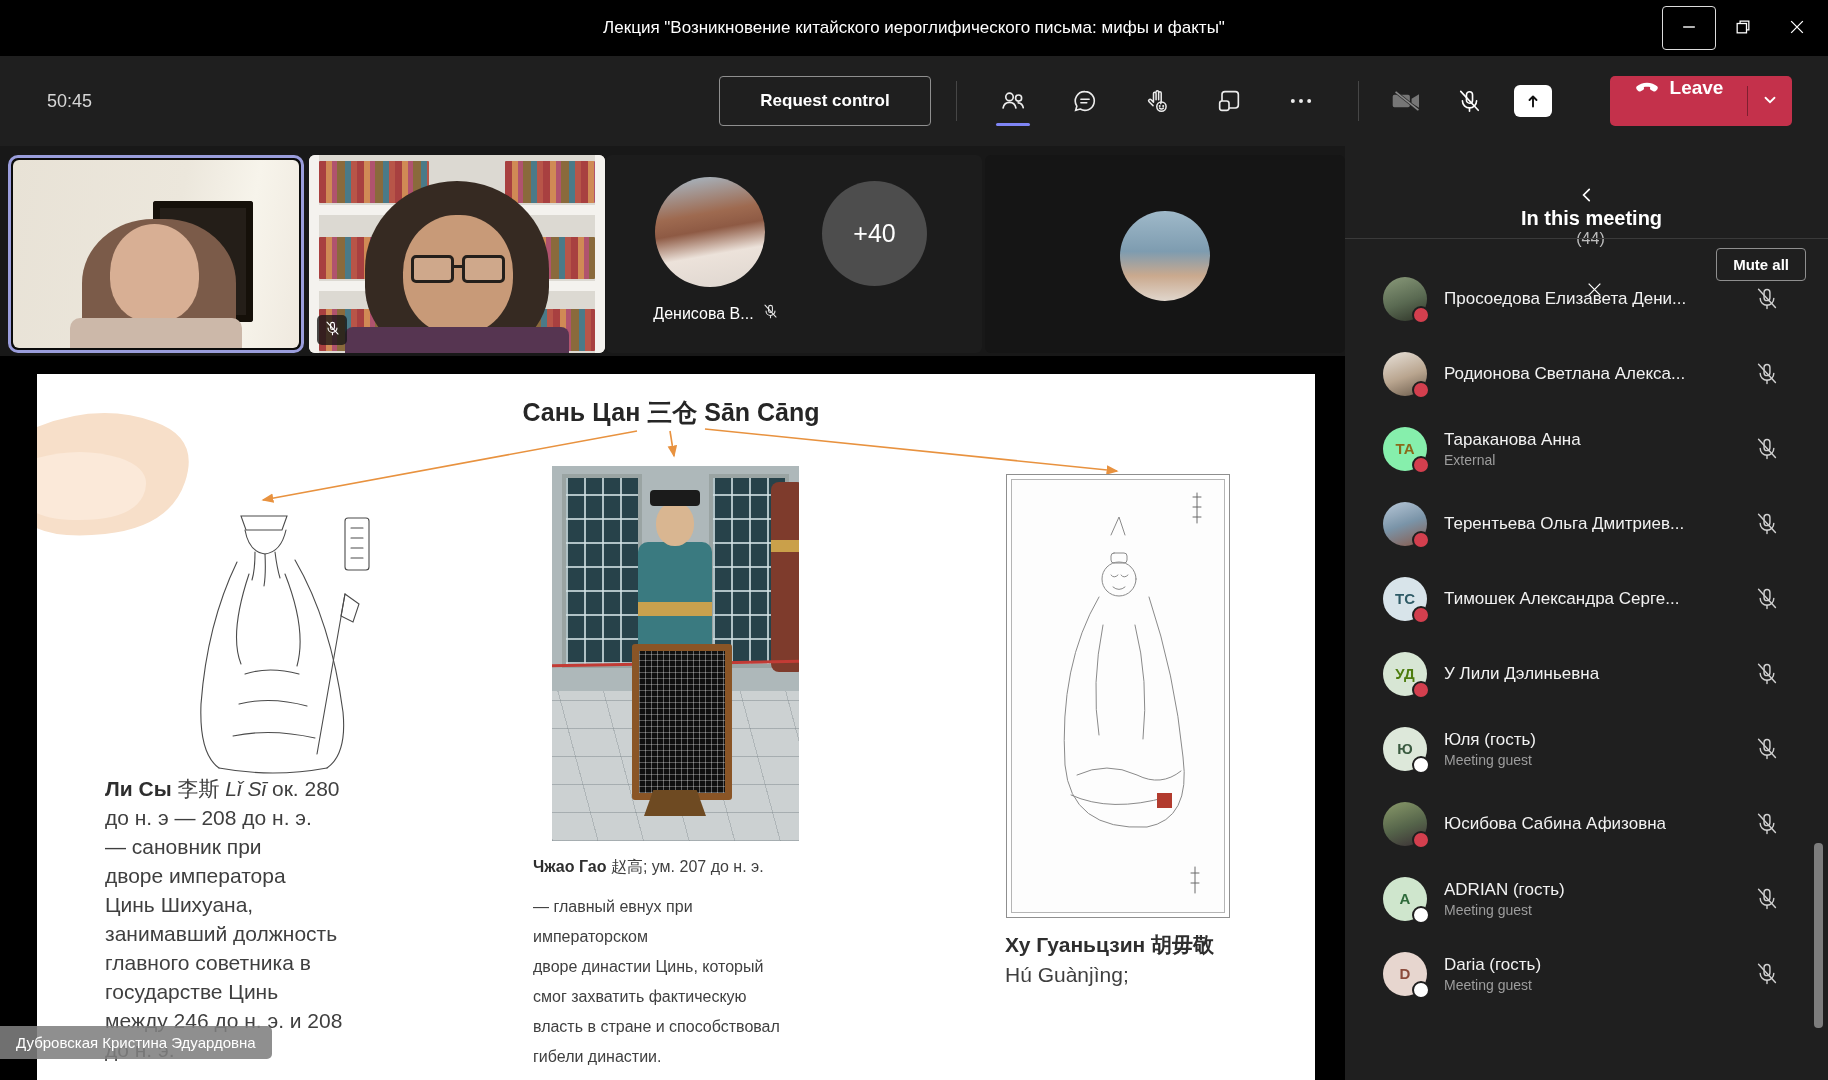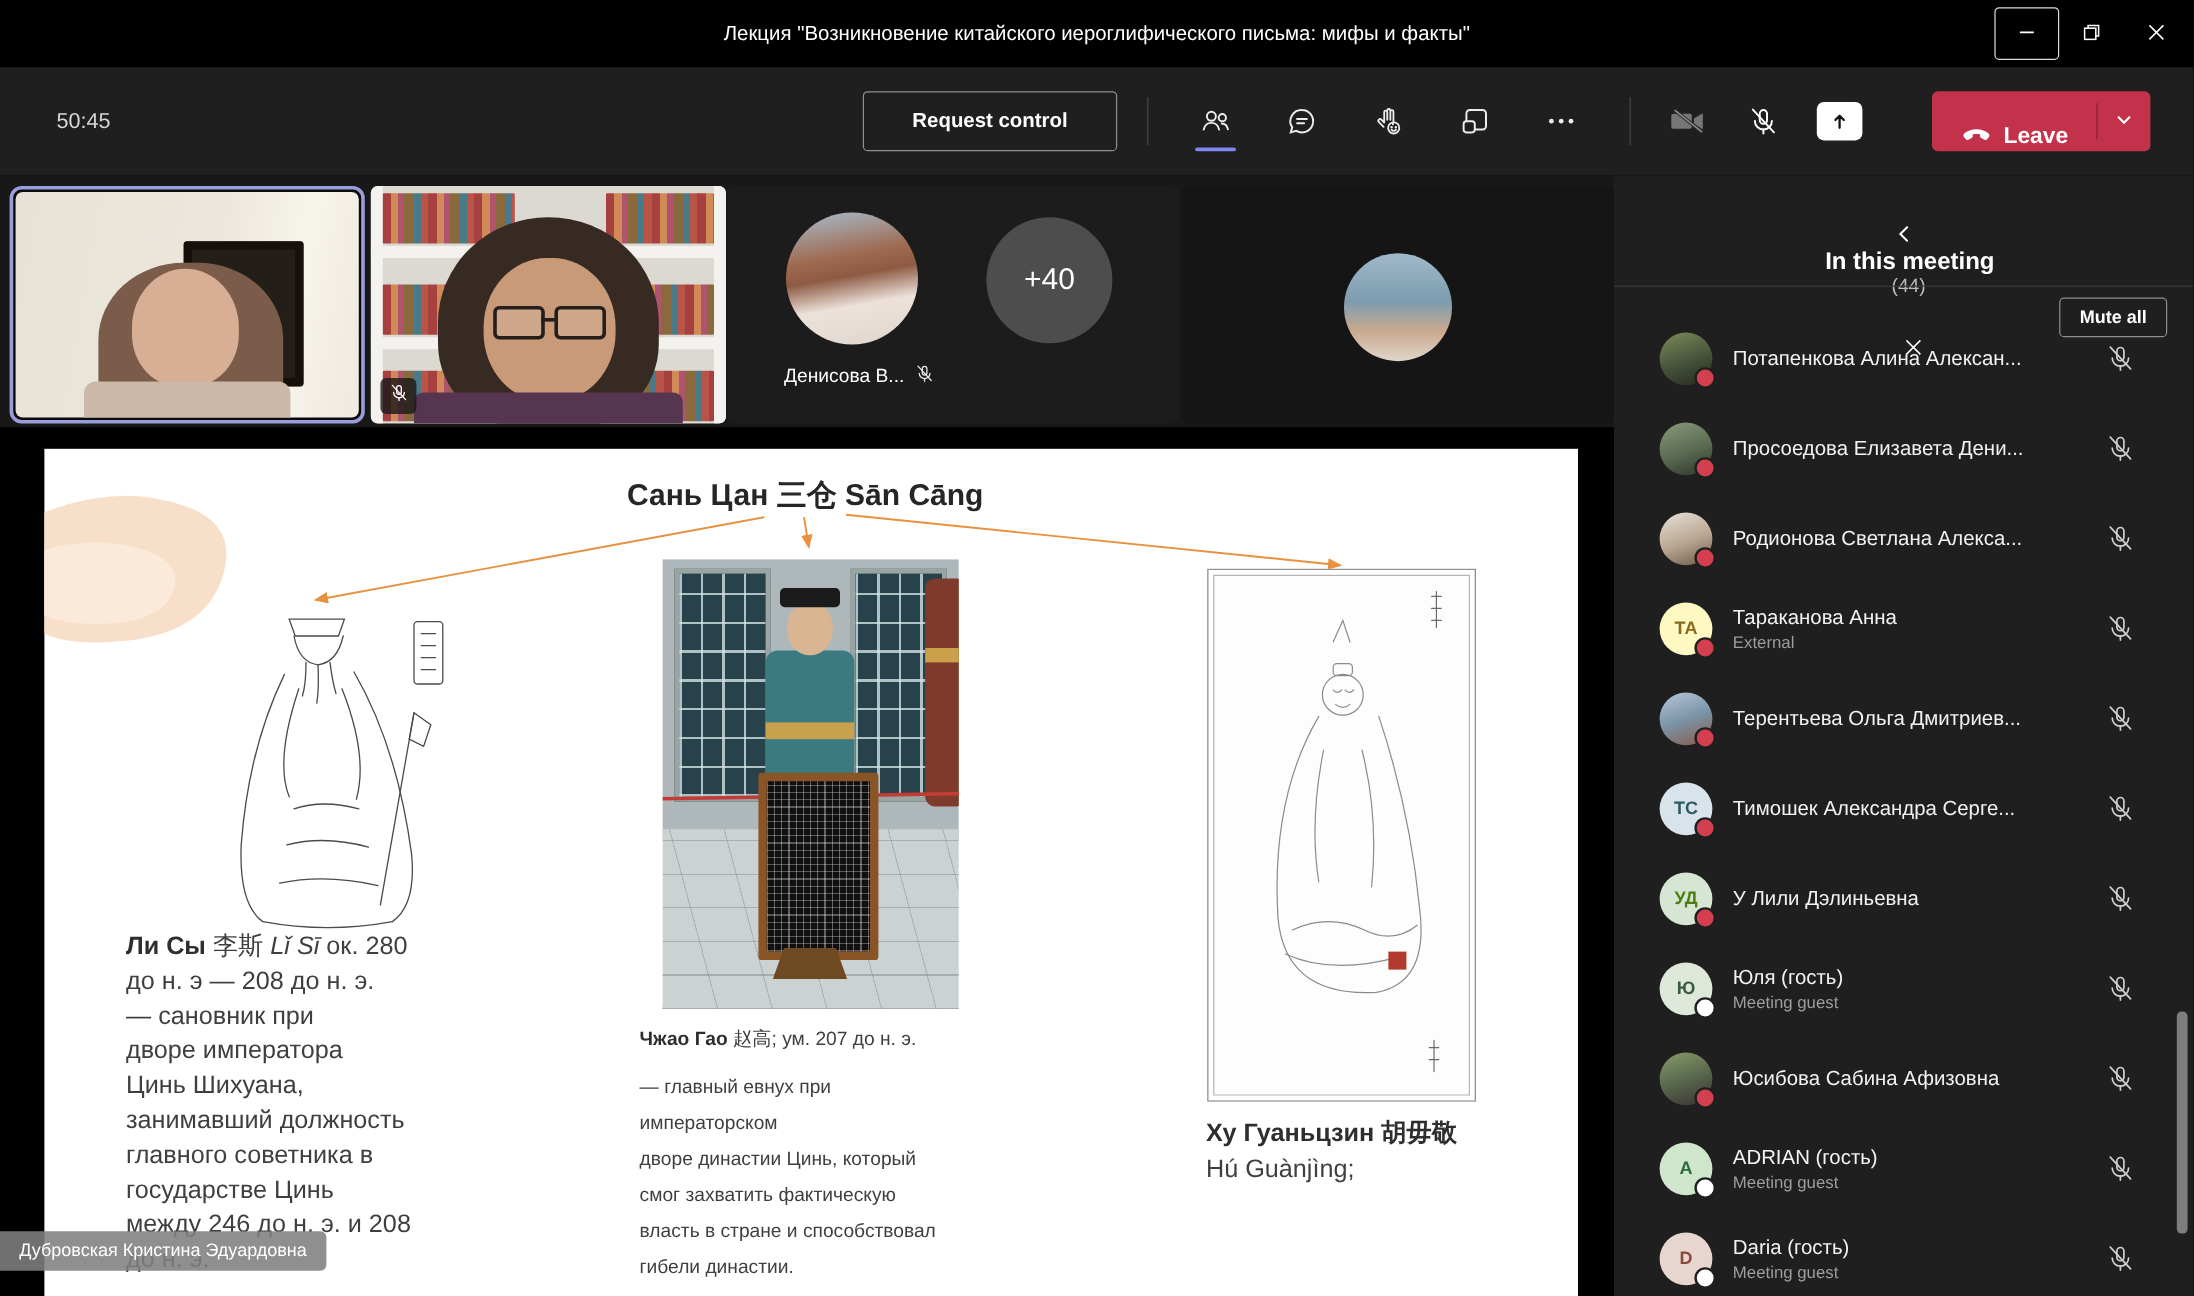--- a/index.html
+++ b/index.html
@@ -24,21 +24,21 @@
   .tb-icon{position:relative;width:62px;height:50px;display:flex;align-items:center;justify-content:center;
            background:transparent;border:none;color:#ececec;cursor:pointer;}
   .tb-icon svg{display:block;}
   .active-underline{position:absolute;left:14px;bottom:0;width:34px;height:3px;border-radius:2px;
                     background:var(--accent-purple,#7f85f5);}
   .dev-row{position:absolute;left:1382px;top:20px;height:50px;display:flex;gap:12px;align-items:center;}
   .share-box{width:38px;height:32px;background:#fff;border-radius:6px;display:flex;align-items:center;
              justify-content:center;}
   .leave{position:absolute;left:1610px;top:20px;width:182px;height:50px;border-radius:5px;
          background:var(--leave-red,#c4314b);display:flex;align-items:stretch;cursor:pointer;}
-  .leave-main{flex:1;display:flex;align-items:flex-end;justify-content:center;gap:10px;font-size:19px;
+  .leave-main{flex:1;display:flex;align-items:flex-start;justify-content:center;gap:10px;font-size:19px;
               font-weight:700;color:#fff;border:none;background:transparent;cursor:pointer;
               font-family:"Liberation Sans",sans-serif;}
   .leave-sep{width:1px;background:rgba(0,0,0,.35);margin:10px 0;}
   .leave-chev{width:44px;display:flex;align-items:center;justify-content:center;border:none;
               background:transparent;cursor:pointer;}
   
   .strip{position:absolute;left:0;top:146px;width:1345px;height:210px;background:#181818;}
   .tile{position:absolute;top:9px;height:198px;border-radius:6px;overflow:hidden;}
   .tile1{left:8px;width:296px;border:3px solid var(--active-border,#9a9ddc);border-radius:10px;
          background:#0b0b0b;padding:2px;box-sizing:border-box;}
@@ -485,38 +485,20 @@
           <svg width="17" height="17" viewBox="0 0 16 16" stroke="#fff" stroke-width="1.2">
             <path d="M2.5 2.5l11 11M13.5 2.5l-11 11"></path>
             </svg>
         </span>
       </button>
     </div>
     <div class="panel-div"></div>
 
     <div class="plist">
 
-        <div class="prow">
-          <div class="pavatar" style="background:linear-gradient(160deg,#7d8c5a 0%,#47523a 55%,#23281c 100%)">
-            <span></span>
-            <span class="pdot" style="background:#d33f4e"></span>
-          </div>
-          <div class="pmeta">
-            <div class="pname">Потапенкова Алина Алексан...</div>
-
-          </div>
-          <span class="pmic">
-            <svg width="26" height="26" viewBox="0 0 20 20" fill="none" stroke="currentColor" stroke-width="1.1" stroke-linecap="round">
-              <rect x="7.75" y="2.75" width="4.5" height="8.5" rx="2.25"></rect>
-              <path d="M4.75 9.5a5.25 5.25 0 0 0 10.5 0"></path>
-              <path d="M10 14.75v2.5"></path>
-              <path d="M3.5 2.5l13 14"></path>
-            </svg>
-          </span>
-        </div>
 
         <div class="prow">
           <div class="pavatar" style="background:linear-gradient(160deg,#8a9a7a 0%,#5a6a52 55%,#2e3428 100%)">
             <span></span>
             <span class="pdot" style="background:#d33f4e"></span>
           </div>
           <div class="pmeta">
             <div class="pname">Просоедова Елизавета Дени...</div>
 
           </div>
@@ -543,21 +525,21 @@
             <svg width="26" height="26" viewBox="0 0 20 20" fill="none" stroke="currentColor" stroke-width="1.1" stroke-linecap="round">
               <rect x="7.75" y="2.75" width="4.5" height="8.5" rx="2.25"></rect>
               <path d="M4.75 9.5a5.25 5.25 0 0 0 10.5 0"></path>
               <path d="M10 14.75v2.5"></path>
               <path d="M3.5 2.5l13 14"></path>
             </svg>
           </span>
         </div>
 
         <div class="prow">
-          <div class="pavatar" style="background:#fef9c3;color:#8a6a1a">
+          <div class="pavatar" style="background:#86efac;color:#8a6a1a">
             <span>ТА</span>
             <span class="pdot" style="background:#d33f4e"></span>
           </div>
           <div class="pmeta">
             <div class="pname">Тараканова Анна</div>
             <div class="psub">External</div>
           </div>
           <span class="pmic">
             <svg width="26" height="26" viewBox="0 0 20 20" fill="none" stroke="currentColor" stroke-width="1.1" stroke-linecap="round">
               <rect x="7.75" y="2.75" width="4.5" height="8.5" rx="2.25"></rect>

